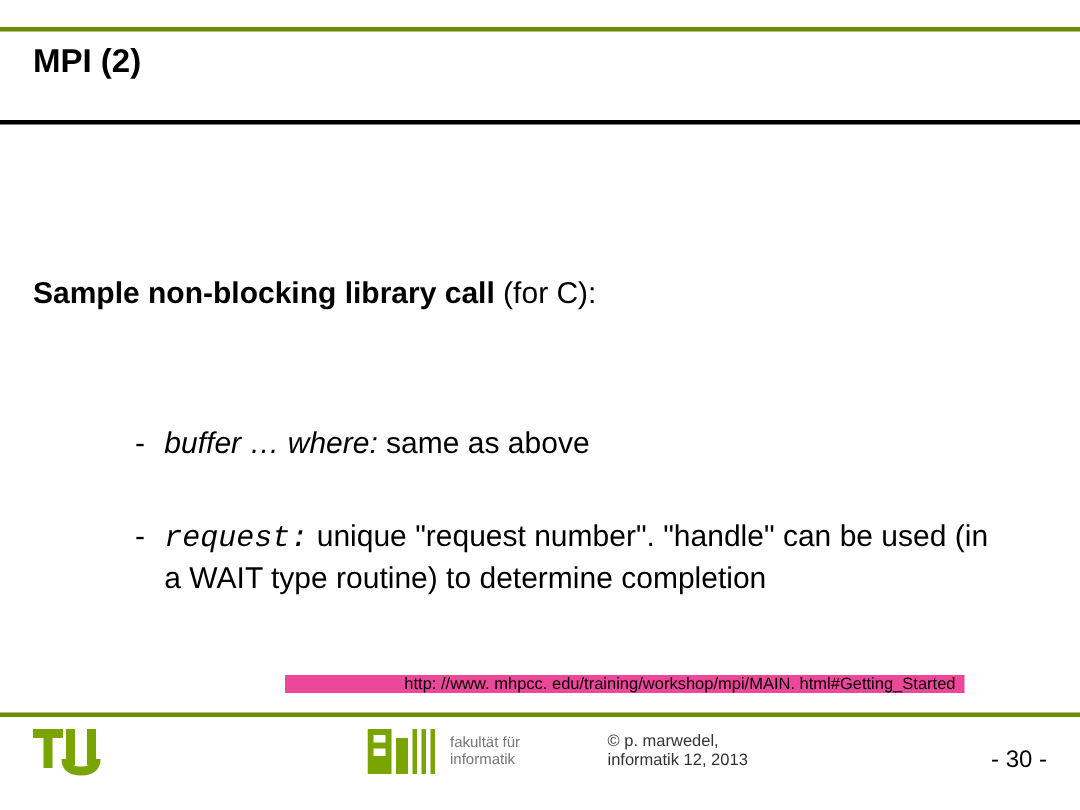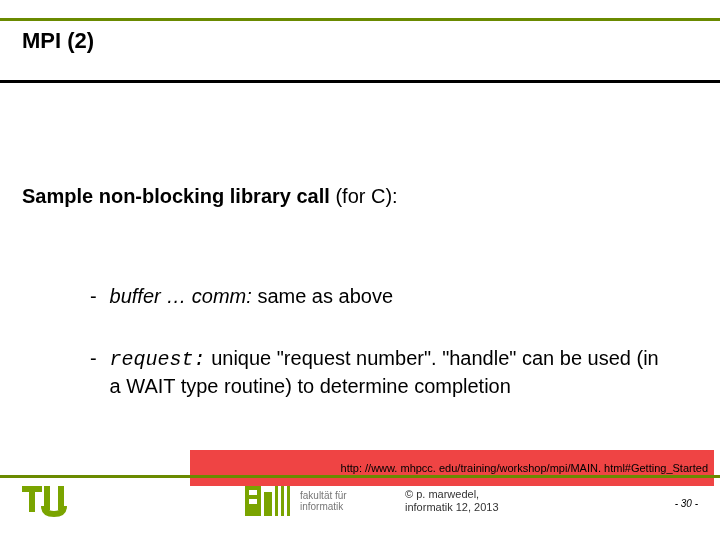--- a/index.html
+++ b/index.html
@@ -14,48 +14,48 @@
   .b1 .marker { display: inline-block; width: 8px; height: 8px; background: #6a8a00; margin-right: 10px; vertical-align: 2px; }
   .b1 .indent { display: block; margin-left: 18px; }
   .b1 .italic { font-style: italic; }
   .b2a { position: absolute; top: 285px; left: 90px; right: 40px; font-size: 20px; }
   .b2a .dash { display: inline-block; width: 14px; }
   .b2a .italic { font-style: italic; }
   .b2b { position: absolute; top: 345px; left: 90px; right: 40px; font-size: 20px; line-height: 1.3; }
   .b2b .dash { display: inline-block; width: 14px; vertical-align: top; }
   .b2b .txt { display: inline-block; width: 560px; vertical-align: top; }
   .b2b .italic { font-style: italic; font-family: Liberation Mono, monospace; }
-  .url { position: absolute; top: 450px; left: 190px; width: 524px; background: #ef4444; font-size: 11px; padding: 12px 6px; text-align: right; }
+  .url { position: absolute; top: 450px; left: 190px; width: 453px; background: #ec4899; font-size: 11px; padding: 0 6px; text-align: right; }
   .botbar { position: absolute; top: 475px; left: 0; width: 100%; height: 3px; background: #6a8a00; }
   .footer { position: absolute; top: 484px; left: 0; width: 100%; height: 50px; }
   .tu-logo { position: absolute; left: 22px; top: 0; }
   .tu-logo svg { display: block; }
   .tu-text { position: absolute; left: 74px; top: 6px; font-size: 10px; color: #777; line-height: 1.1; }
   .fi-logo { position: absolute; left: 245px; top: 2px; }
   .fi-logo svg { display: block; }
   .fi-text { position: absolute; left: 300px; top: 6px; font-size: 10px; color: #777; line-height: 1.1; }
   .copy { position: absolute; left: 405px; top: 4px; font-size: 11px; color: #333; line-height: 1.2; }
-  .pagenum { position: absolute; right: 22px; top: 14px; font-size: 10px; font-style: italic; }
+  .pagenum { position: absolute; right: 22px; top: 14px; font-size: 16px; }
 </style>
 </head>
 <body>
 
 <div class="slide">
   <div class="topbar"></div>
   <div class="title">MPI (2)</div>
   <div class="midbar"></div>
 
   <div class="subtitle">
     <span class="bold">Sample non-blocking library call</span><span> (for C):</span>
   </div>
 
 
   <div class="b2a">
     <span class="dash">-</span>
-    <span class="italic">buffer … comm:</span><span> same as above</span>
+    <span class="italic">buffer … where:</span><span> same as above</span>
   </div>
 
   <div class="b2b">
     <span class="dash">-</span>
     <span class="txt">
       <span class="italic">request:</span><span> unique "request number". "handle" can be used (in a WAIT type routine) to determine completion</span>
     </span>
   </div>
 
   <div class="url">http: //www. mhpcc. edu/training/workshop/mpi/MAIN. html#Getting_Started</div>

